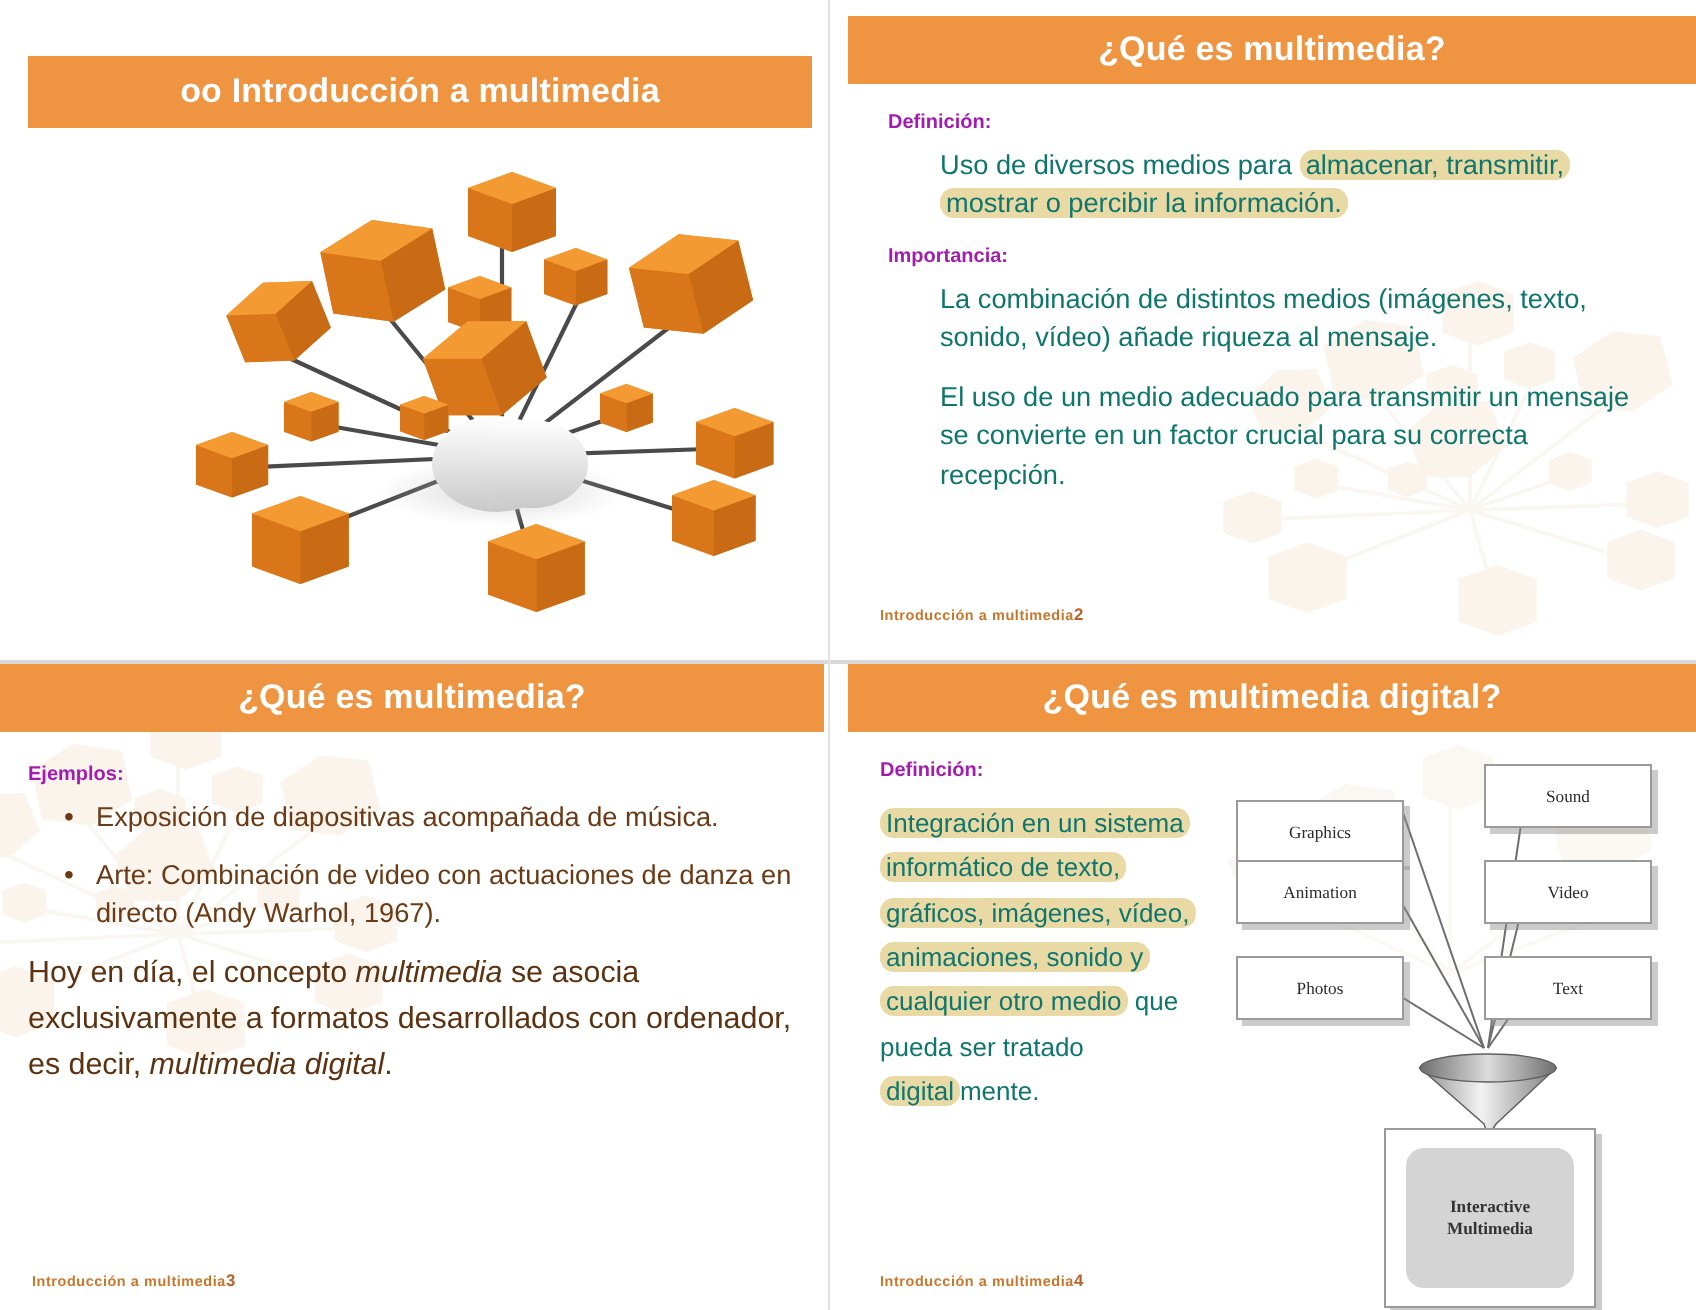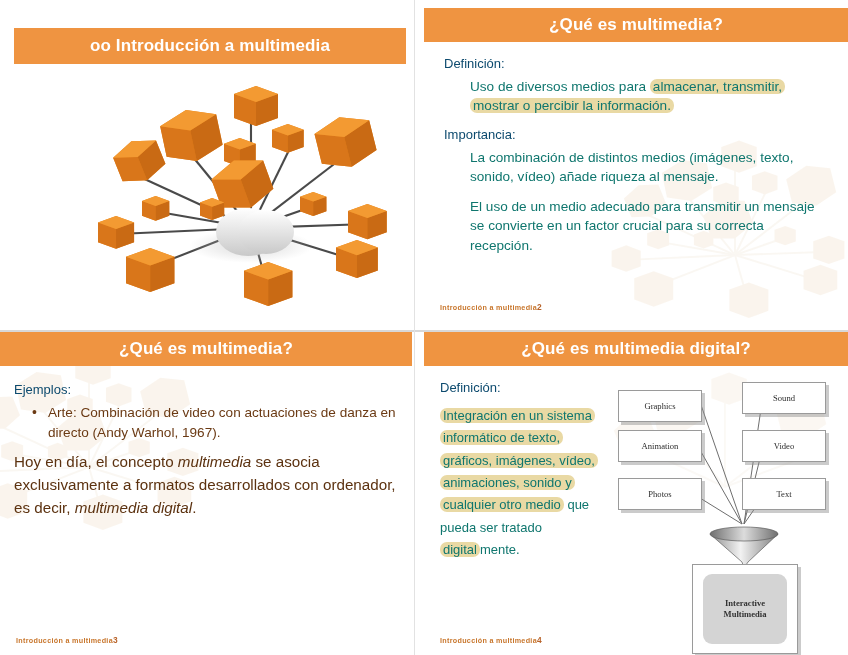--- a/index.html
+++ b/index.html
@@ -26,21 +26,21 @@
     display:flex;align-items:center;justify-content:center;
     font-weight:bold;letter-spacing:.1px;
   }
   .bar.b1{left:14px;top:28px;width:392px;height:36px;font-size:17px;}
   .bar.b2{left:0px;top:8px;width:424px;height:34px;font-size:17px;}
   .bar.b3{left:0px;top:0px;width:412px;height:34px;font-size:17px;}
   .bar.b4{left:0px;top:0px;width:424px;height:34px;font-size:17px;}
 
   
   .body{position:absolute;color:#6b3a14;}
-  .hdg{font-weight:normal;font-size:13px;color:#0c4a6e;margin:0 0 6px 0;}
+  .hdg{font-weight:bold;font-size:10px;color:#a21caf;margin:0 0 6px 0;}
   .para{font-size:13.6px;line-height:1.42;margin:0 0 11px 0;color:#0f766e;}
   .indent{margin-left:26px;}
   .hl{background:#e9d9a4;border-radius:7px;padding:0 3px;box-decoration-break:clone;-webkit-box-decoration-break:clone;}
 
   ul.bullets{margin:2px 0 8px 0;padding:0;list-style:none;}
   ul.bullets li{
     font-size:13.6px;line-height:1.45;color:#6b3a14;
     margin:0 0 9px 0;padding-left:34px;position:relative;
   }
   ul.bullets li::before{
@@ -377,20 +377,21 @@
       </svg>
     </div>
 
     <div class="bar b3">
       <span>¿Qué es multimedia?</span>
     </div>
 
     <div class="body" style="left:14px;top:50px;width:390px;">
       <p class="hdg">Ejemplos:</p>
       <ul class="bullets">
+        <li>Exposición de diapositivas acompañada de música.</li>
         <li>Arte: Combinación de video con actuaciones de danza en directo (Andy Warhol, 1967).</li>
       </ul>
       <p class="big"><span>Hoy en día, el concepto </span><i>multimedia</i><span> se asocia exclusivamente a formatos desarrollados con ordenador, es decir, </span><i>multimedia digital</i><span>.</span></p>
     </div>
 
     <div class="footer">
       <span>Introducción a multimedia</span>
       <span class="pg">3</span>
     </div>
   </div>
@@ -437,21 +438,21 @@
         <g stroke="#6e6e6e" stroke-width="1" fill="none">
           <line x1="84" y1="34" x2="126" y2="156"></line>
           <line x1="84" y1="82" x2="126" y2="156"></line>
           <line x1="84" y1="130" x2="126" y2="156"></line>
           <line x1="146" y1="34" x2="128" y2="156"></line>
           <line x1="146" y1="82" x2="128" y2="156"></line>
           <line x1="146" y1="130" x2="128" y2="156"></line>
         </g>
       </svg>
 
-      <div class="dbox" style="left:2px;top:22px;width:82px;height:30px;justify-content:center;">
+      <div class="dbox" style="left:2px;top:32px;width:82px;height:30px;justify-content:center;">
         <span>Graphics</span>
       </div>
       <div class="dbox" style="left:126px;top:14px;width:82px;height:30px;">
         <span>Sound</span>
       </div>
       <div class="dbox" style="left:2px;top:62px;width:82px;height:30px;">
         <span>Animation</span>
       </div>
       <div class="dbox" style="left:126px;top:62px;width:82px;height:30px;">
         <span>Video</span>

